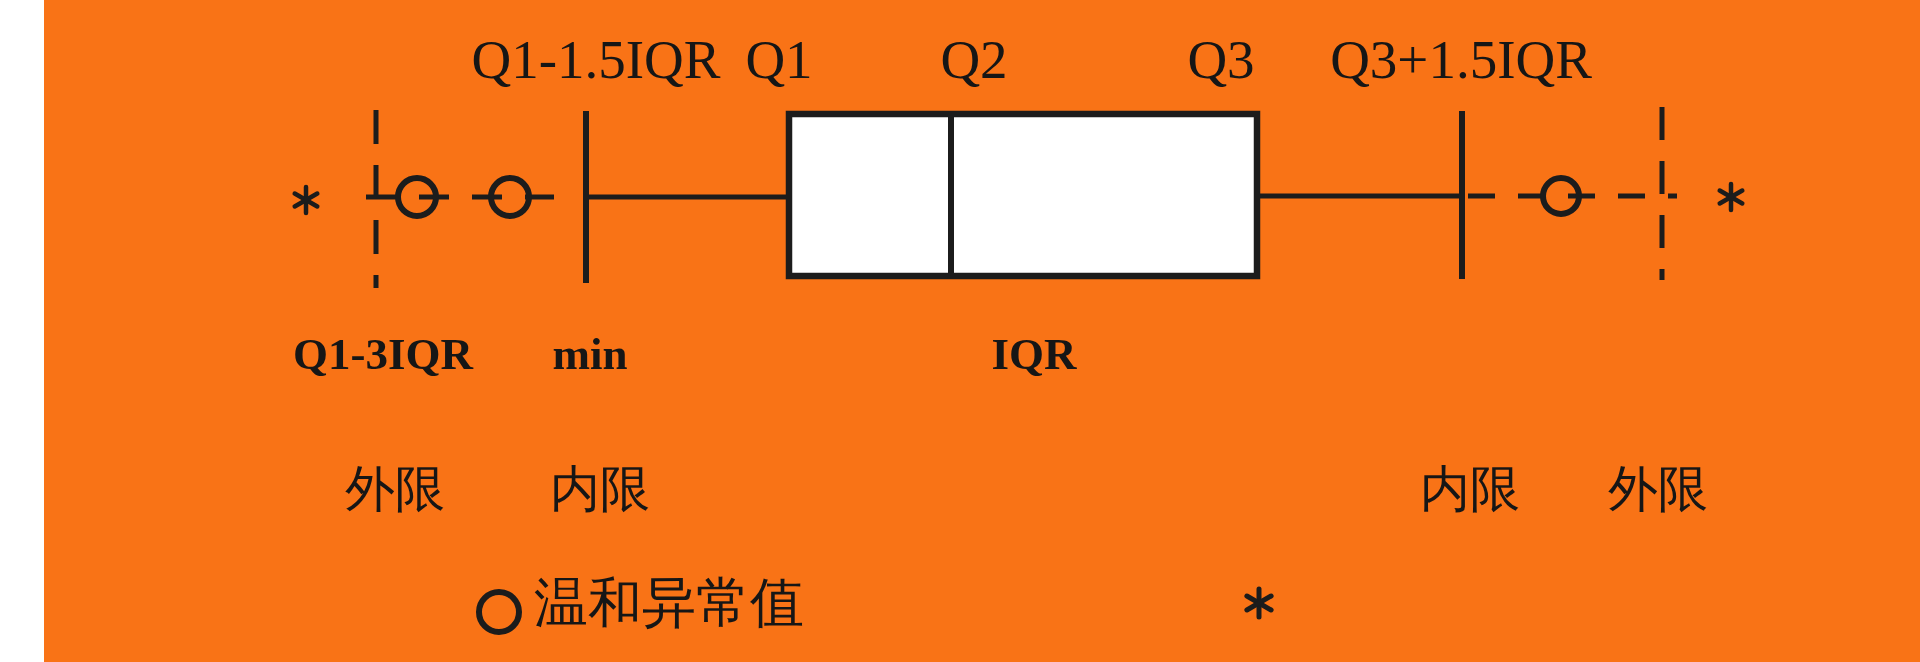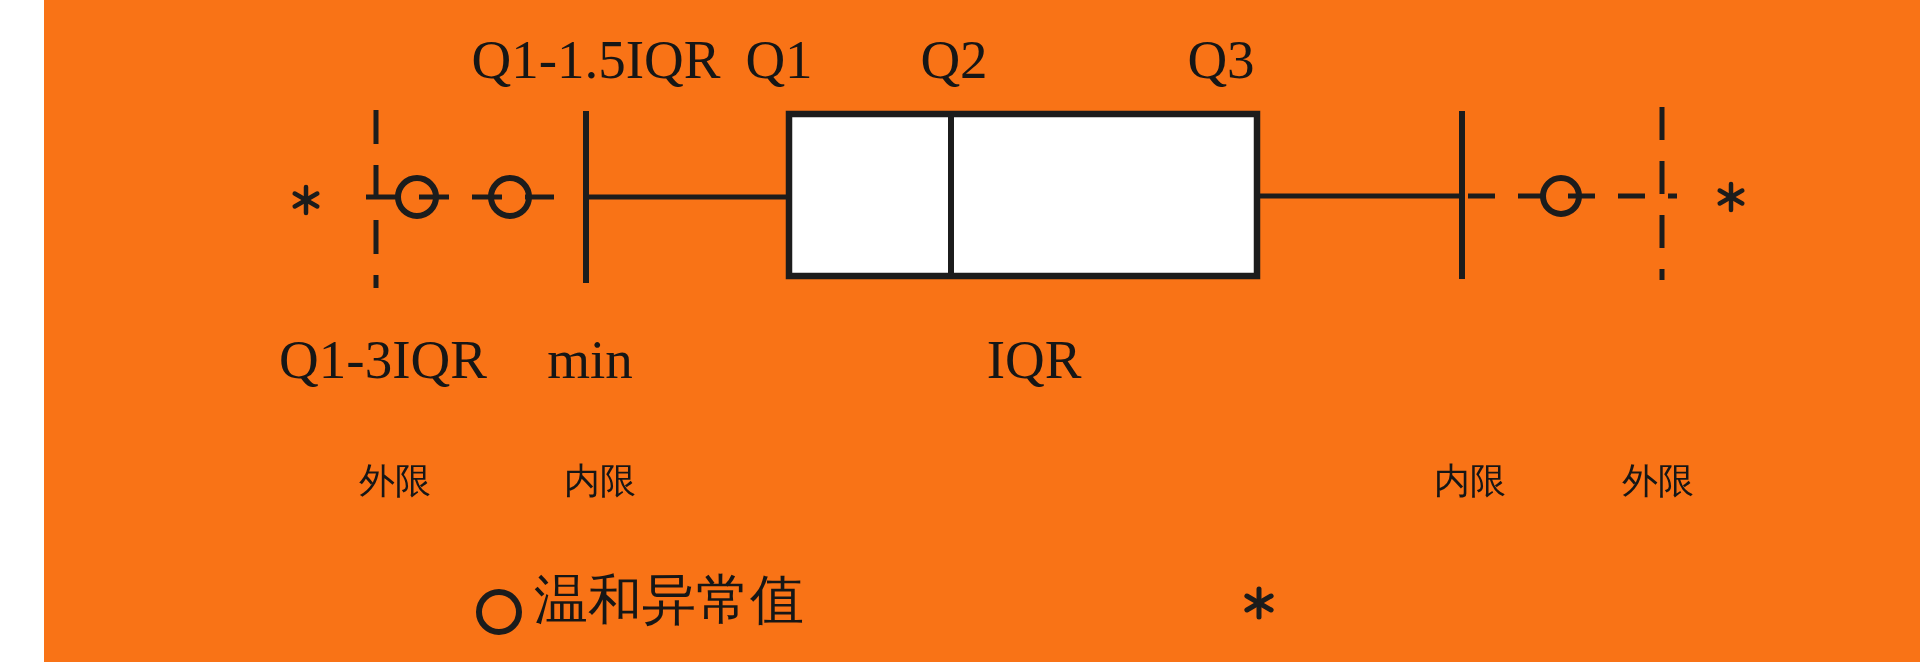--- a/index.html
+++ b/index.html
@@ -14,30 +14,29 @@
   }
   .plot-svg{position:absolute;left:0;top:0;width:1920px;height:662px;}
   .lbl{
     position:absolute;
     white-space:nowrap;
     transform:translateX(-50%);
     color:#161616;
     line-height:1.1;
   }
   .row-top{top:30px;font-size:55px;}
-  .row-fence{top:330px;font-size:55px;}
-  .row-limit{top:462px;font-size:36px;}
+  .row-fence{top:330px;font-size:45px;font-weight:bold;}
+  .row-limit{top:462px;font-size:50px;}
   .legend-label{
     position:absolute;
     top:574px;
     font-size:54px;
     white-space:nowrap;
     color:#161616;
     line-height:1.1;
-    font-family:Liberation Mono, monospace;
   }
 </style>
 </head>
 <body>
 
 <div class="canvas">
 
   <svg class="plot-svg" viewBox="0 0 1920 662">
     <g stroke="#1c1c1c" fill="none">
 
@@ -83,22 +82,23 @@
       <g stroke-width="5" stroke-linecap="round" transform="translate(1215,603)">
         <line x1="0" y1="-14" x2="0" y2="14"></line>
         <line x1="-12.1" y1="-7" x2="12.1" y2="7"></line>
         <line x1="-12.1" y1="7" x2="12.1" y2="-7"></line>
       </g>
     </g>
   </svg>
 
   <div class="lbl row-top" style="left:552px">Q1-1.5IQR</div>
   <div class="lbl row-top" style="left:735px">Q1</div>
-  <div class="lbl row-top" style="left:910px">Q2</div>
+  <div class="lbl row-top" style="left:930px">Q2</div>
   <div class="lbl row-top" style="left:1177px">Q3</div>
+  <div class="lbl row-top" style="left:1417px">Q3+1.5IQR</div>
 
   <div class="lbl row-fence" style="left:339px">Q1-3IQR</div>
   <div class="lbl row-fence" style="left:990px">IQR</div>
   <div class="lbl row-fence" style="left:546px">min</div>
 
   <div class="lbl row-limit" style="left:351px">外限</div>
   <div class="lbl row-limit" style="left:556px">内限</div>
   <div class="lbl row-limit" style="left:1426px">内限</div>
   <div class="lbl row-limit" style="left:1614px">外限</div>
 

